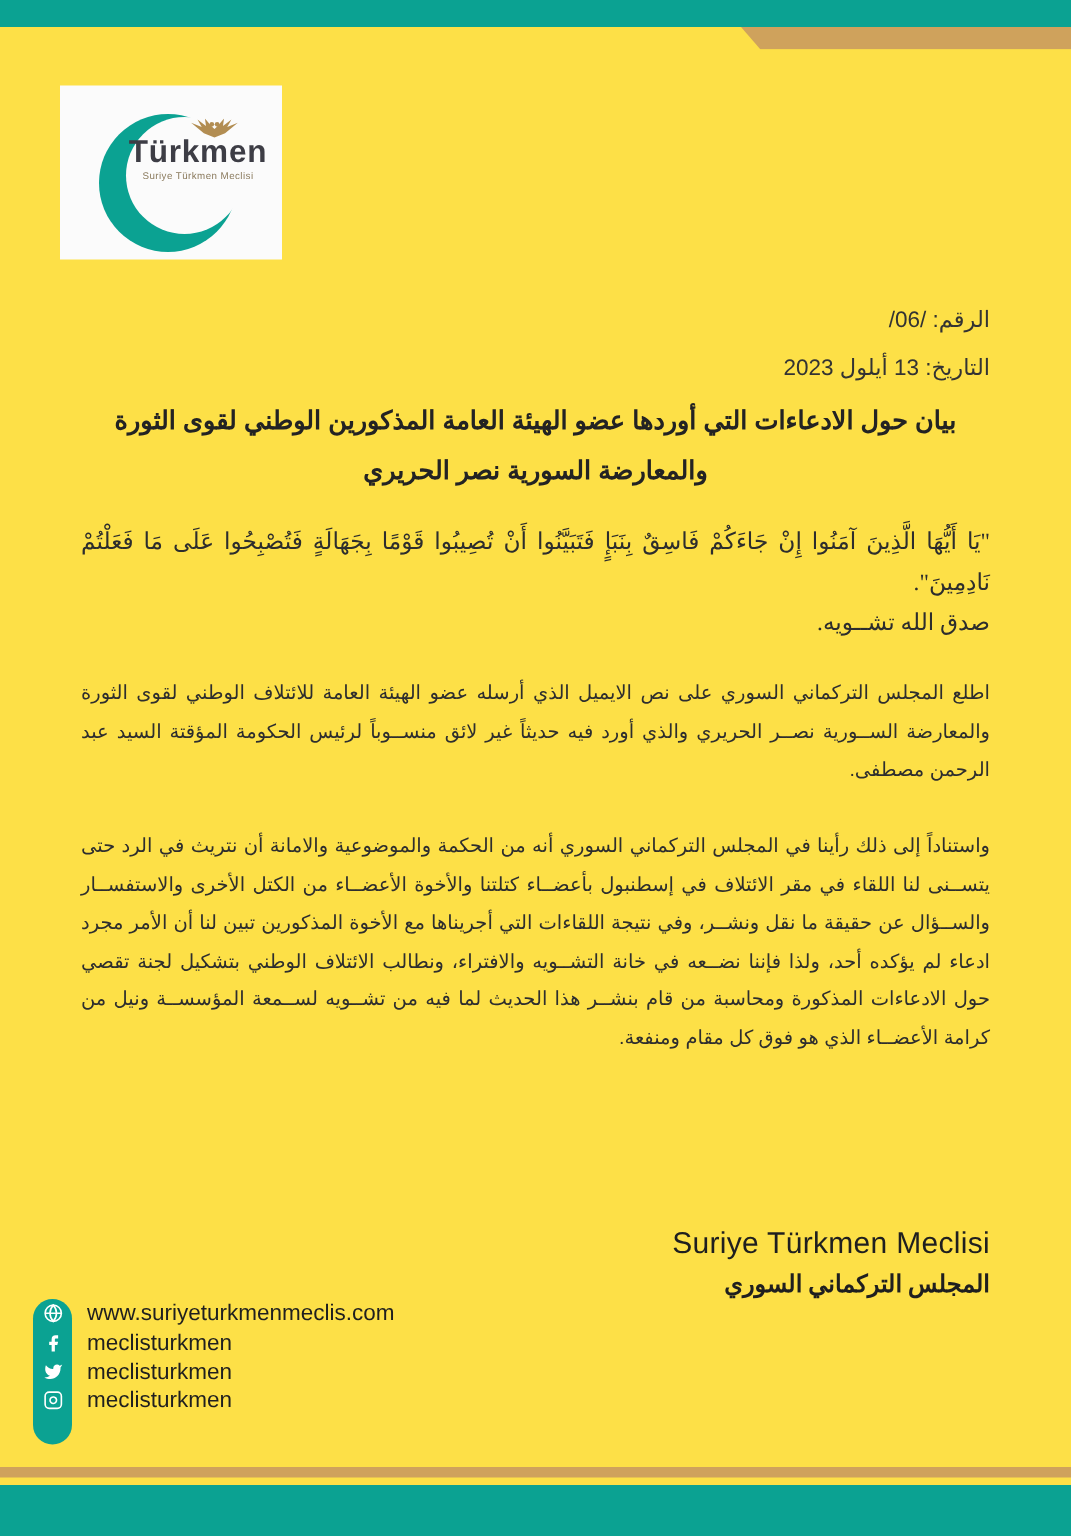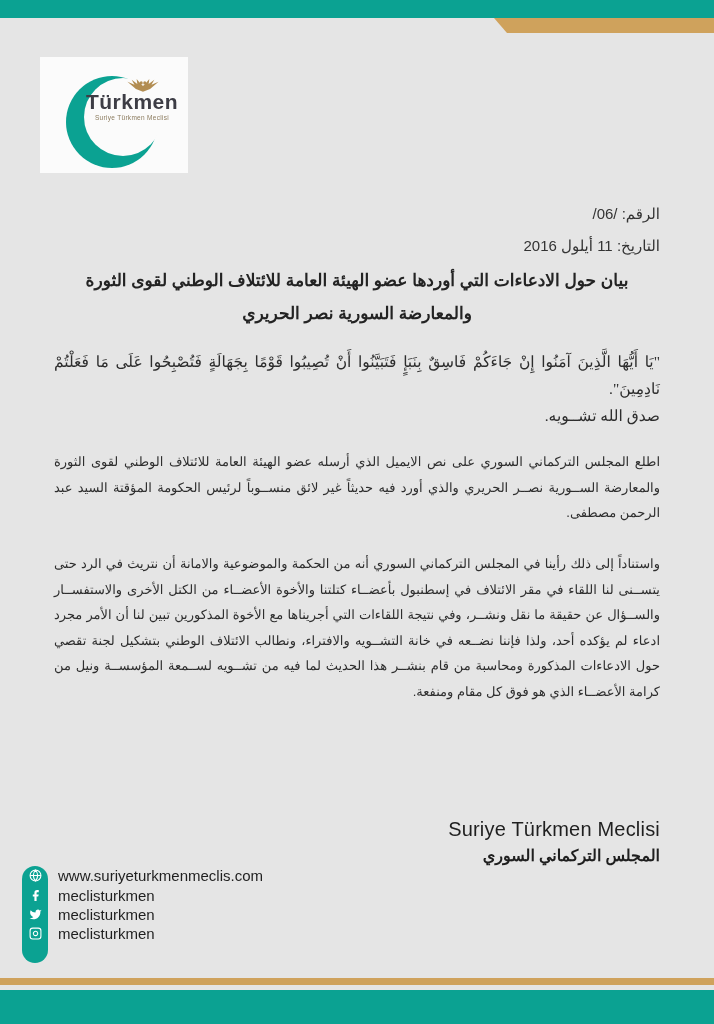--- a/index.html
+++ b/index.html
@@ -1,17 +1,17 @@
 <!DOCTYPE html>
 <html><head>
 <meta charset="utf-8">
 <style>
   html,body{margin:0;padding:0;background:#ffffff;}
   .page{
-    position:relative;width:714px;height:1024px;background:#e5e5e5;
+    position:relative;width:714px;height:1024px;background:#fde047;
     font-family:"Liberation Sans",sans-serif;color:#2d2d2d;overflow:hidden;
   }
   
   .top-teal{position:absolute;top:0;left:0;width:714px;height:18px;background:#0ba292;}
   .top-gold{
     position:absolute;top:18px;left:494px;width:220px;height:15px;background:#cfa25c;
     clip-path:polygon(0 0,100% 0,100% 100%,13px 100%);
   }
   
   .logo-box{position:absolute;left:40px;top:57px;width:148px;height:116px;background:#fbfbfb;}
@@ -81,24 +81,24 @@
         <circle fill="#b28d52" cx="21.5" cy="5.5" r="2.2"></circle>
         <circle fill="#b28d52" cx="26.5" cy="5.5" r="2.2"></circle>
       </svg>
     </div>
     <div class="logo-brand">Türkmen</div>
     <div class="logo-subtitle">Suriye Türkmen Meclisi</div>
   </div>
 
   <div class="meta">
     <div>الرقم:  /06/</div>
-    <div>التاريخ:  11 أيلول 2016</div>
+    <div>التاريخ:  13 أيلول 2023</div>
   </div>
 
-  <div class="doc-title">بيان حول الادعاءات التي أوردها عضو الهيئة العامة للائتلاف الوطني لقوى الثورة والمعارضة السورية نصر الحريري</div>
+  <div class="doc-title">بيان حول الادعاءات التي أوردها عضو الهيئة العامة المذكورين الوطني لقوى الثورة والمعارضة السورية نصر الحريري</div>
 
   <div class="verse-block">
     <div class="verse-text">"يَا أَيُّهَا الَّذِينَ آمَنُوا إِنْ جَاءَكُمْ فَاسِقٌ بِنَبَإٍ فَتَبَيَّنُوا أَنْ تُصِيبُوا قَوْمًا بِجَهَالَةٍ فَتُصْبِحُوا عَلَى مَا فَعَلْتُمْ نَادِمِينَ".</div>
     <div class="verse-attrib">صدق الله تشــويه.</div>
   </div>
 
   <div class="body-par par-1">اطلع المجلس التركماني السوري على نص الايميل الذي أرسله عضو الهيئة العامة للائتلاف الوطني لقوى الثورة والمعارضة الســورية نصــر الحريري والذي أورد فيه حديثاً غير لائق منســوباً لرئيس الحكومة المؤقتة السيد عبد الرحمن مصطفى.</div>
   <div class="body-par par-2">واستناداً إلى ذلك رأينا في المجلس التركماني السوري أنه من الحكمة والموضوعية والامانة أن نتريث في الرد حتى يتســنى لنا اللقاء في مقر الائتلاف في إسطنبول بأعضــاء كتلتنا والأخوة الأعضــاء من الكتل الأخرى والاستفســار والســؤال عن حقيقة ما نقل ونشــر، وفي نتيجة اللقاءات التي أجريناها مع الأخوة المذكورين تبين لنا أن الأمر مجرد ادعاء لم يؤكده أحد، ولذا فإننا نضــعه في خانة التشــويه والافتراء، ونطالب الائتلاف الوطني بتشكيل لجنة تقصي حول الادعاءات المذكورة ومحاسبة من قام بنشــر هذا الحديث لما فيه من تشــويه لســمعة المؤسســة ونيل من كرامة الأعضــاء الذي هو فوق كل مقام ومنفعة.</div>
 
   <div class="signature">

